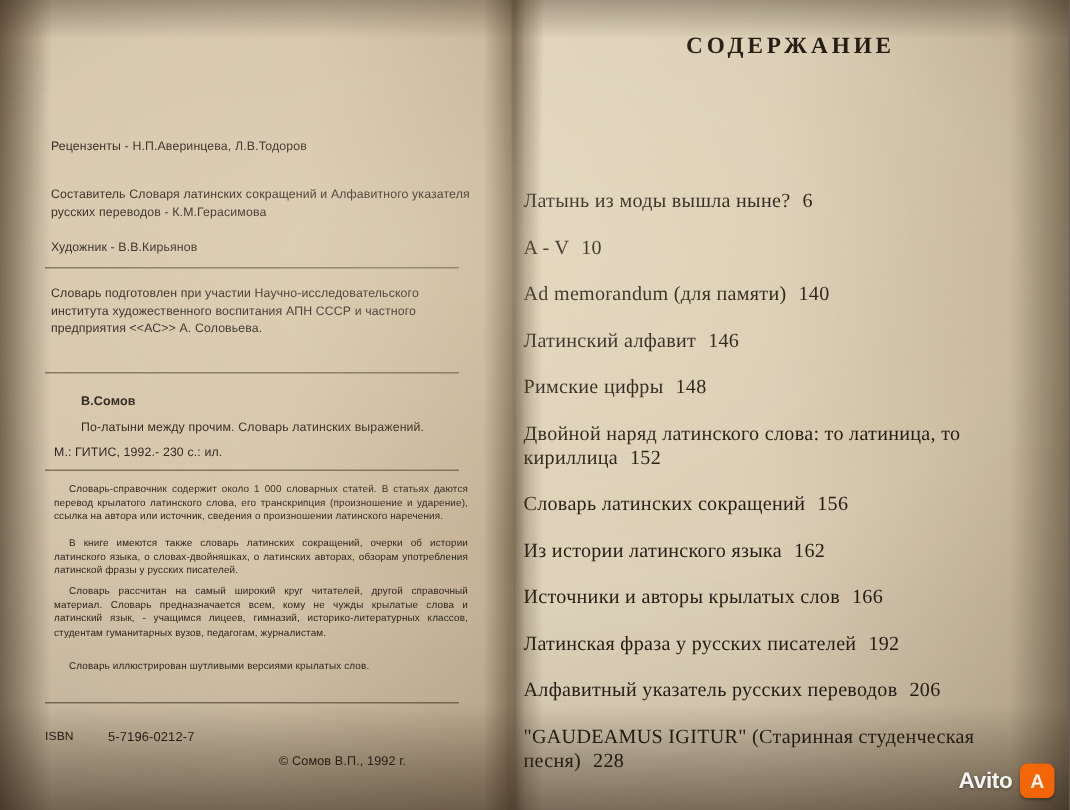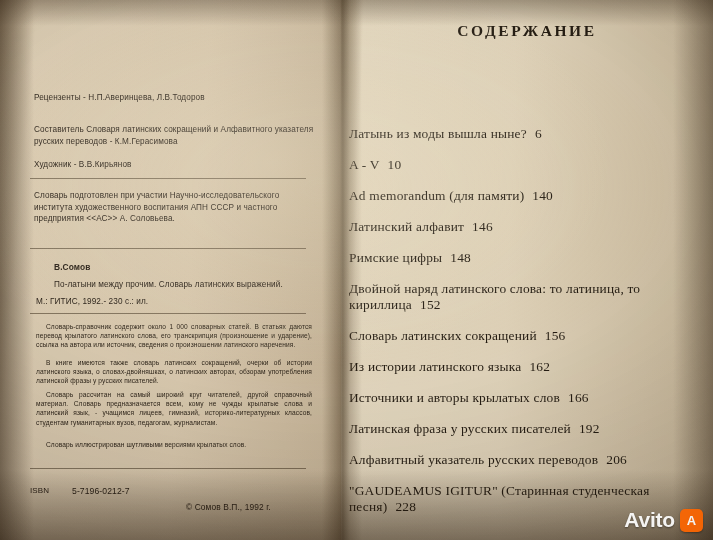--- a/index.html
+++ b/index.html
@@ -212,21 +212,21 @@
     right: 10px;
     bottom: 8px;
     z-index: 50;
     display: flex;
     align-items: center;
     gap: 5px;
     opacity: 0.92;
   }
   #watermark .wm-text {
     font-family: "Liberation Sans", sans-serif;
-    font-size: 21px;
+    font-size: 15px;
     font-weight: bold;
     color: #ffffff;
     text-shadow: 0 1px 2px rgba(0,0,0,0.45);
     letter-spacing: -0.2px;
   }
   #watermark .wm-badge {
     width: 23px;
     height: 23px;
     border-radius: 5px;
     background: #ff6600;

